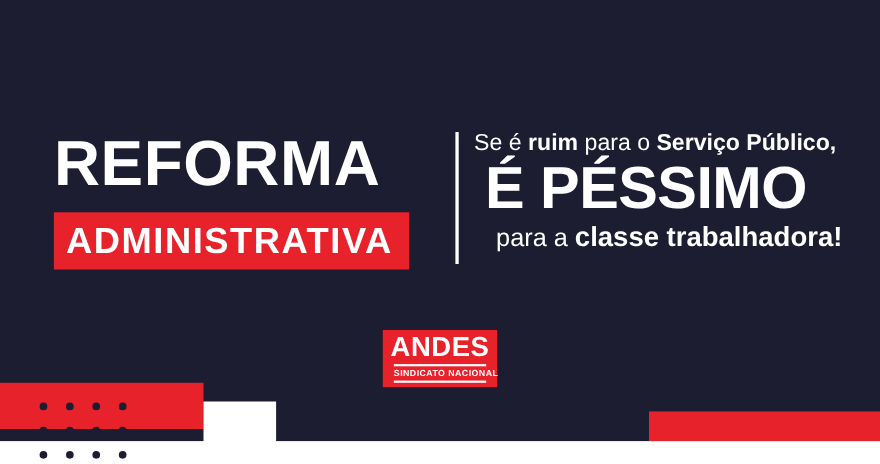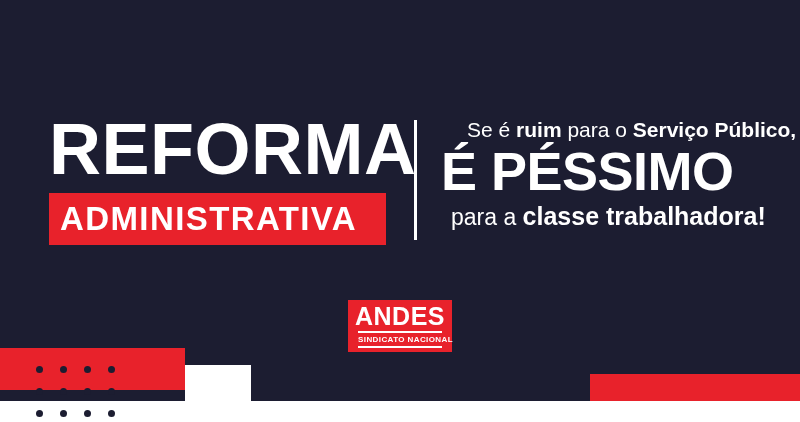--- a/index.html
+++ b/index.html
@@ -45,30 +45,30 @@
     align-self:center;justify-self:start;
   }
 
   
   .left-head{
     position:absolute;left:49px;top:118px;width:350px;
   }
   .reforma{
     display:block;
     color:#ffffff;
-    font-size:72px;
+    font-size:58px;
     font-weight:bold;
     letter-spacing:0.5px;
     line-height:62px;
     font-family:"Liberation Sans",sans-serif;
   }
   .admin-band{
     display:inline-block;
     background:#e8222b;
-    padding:9px 29px 10px 11px;
+    padding:9px 15px 10px 11px;
     margin-top:13px;
   }
   .admin-band span{
     display:block;
     color:#ffffff;
     font-size:33px;
     font-weight:bold;
     letter-spacing:1.4px;
     line-height:33px;
   }
@@ -78,21 +78,21 @@
     position:absolute;left:414px;top:120px;width:3px;height:120px;
     background:#ffffff;
   }
 
   
   .right-head{
     position:absolute;left:431px;top:117px;width:360px;
     color:#ffffff;
   }
   .line1{
-    font-size:21px;font-weight:300;line-height:26px;white-space:nowrap;margin-left:36px;
+    font-size:21px;font-weight:300;line-height:26px;white-space:nowrap;
   }
   .line1 .b{font-weight:bold;}
   .line2{
     font-size:54px;font-weight:bold;line-height:56px;
     letter-spacing:-0.5px;margin-top:0;margin-left:10px;white-space:nowrap;
   }
   .line3{
     font-size:23px;font-weight:300;line-height:28px;margin-top:3px;
     margin-left:20px;white-space:nowrap;
   }

